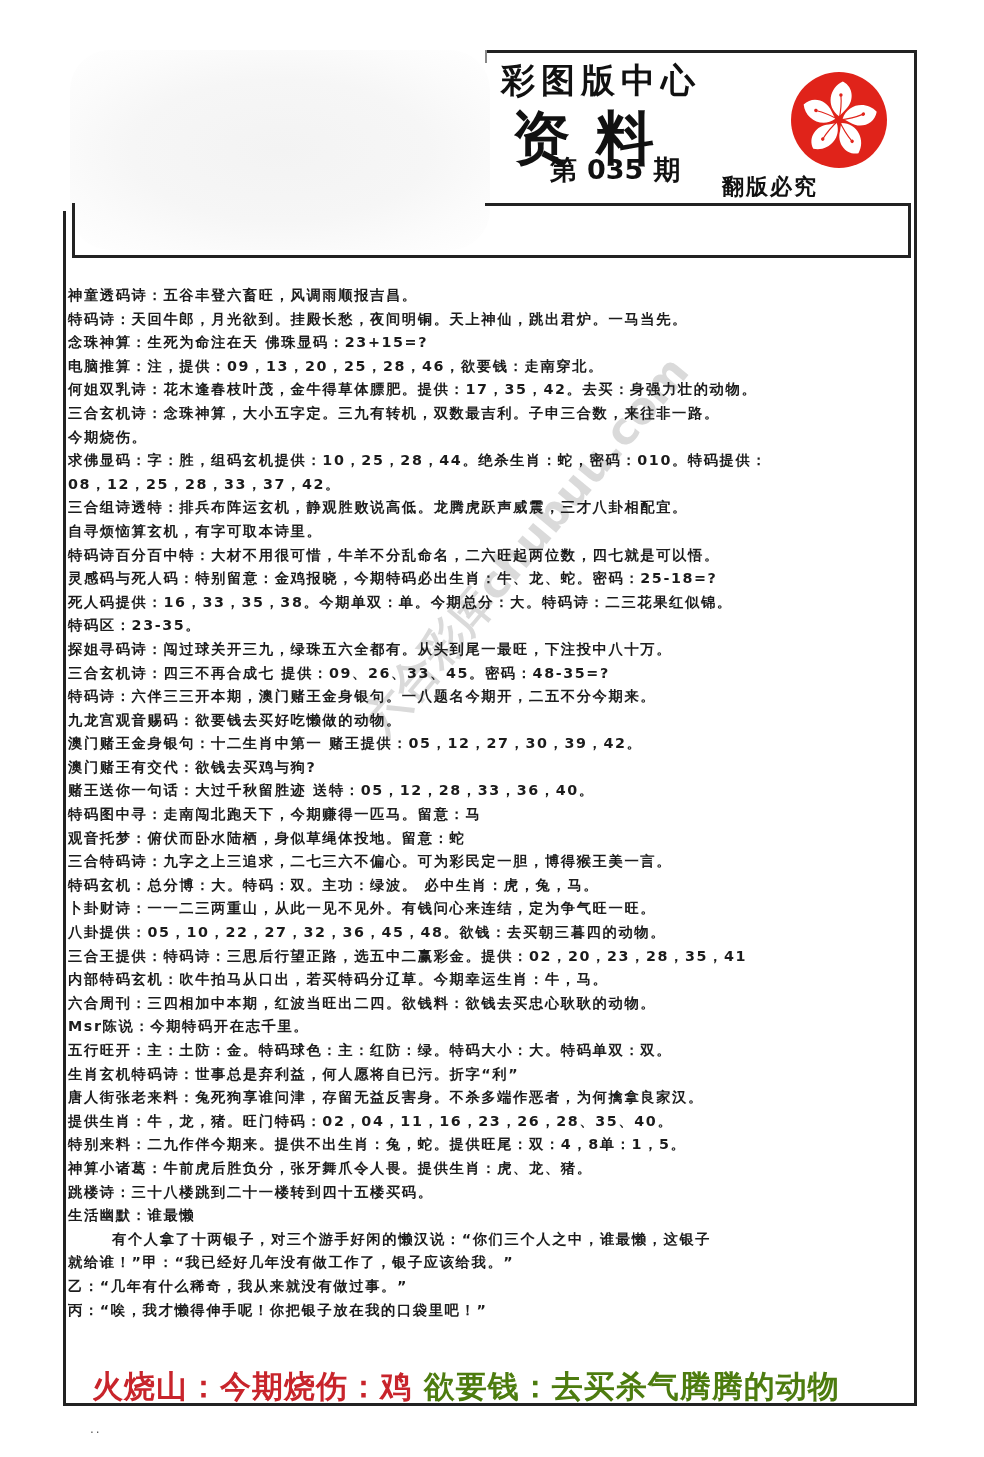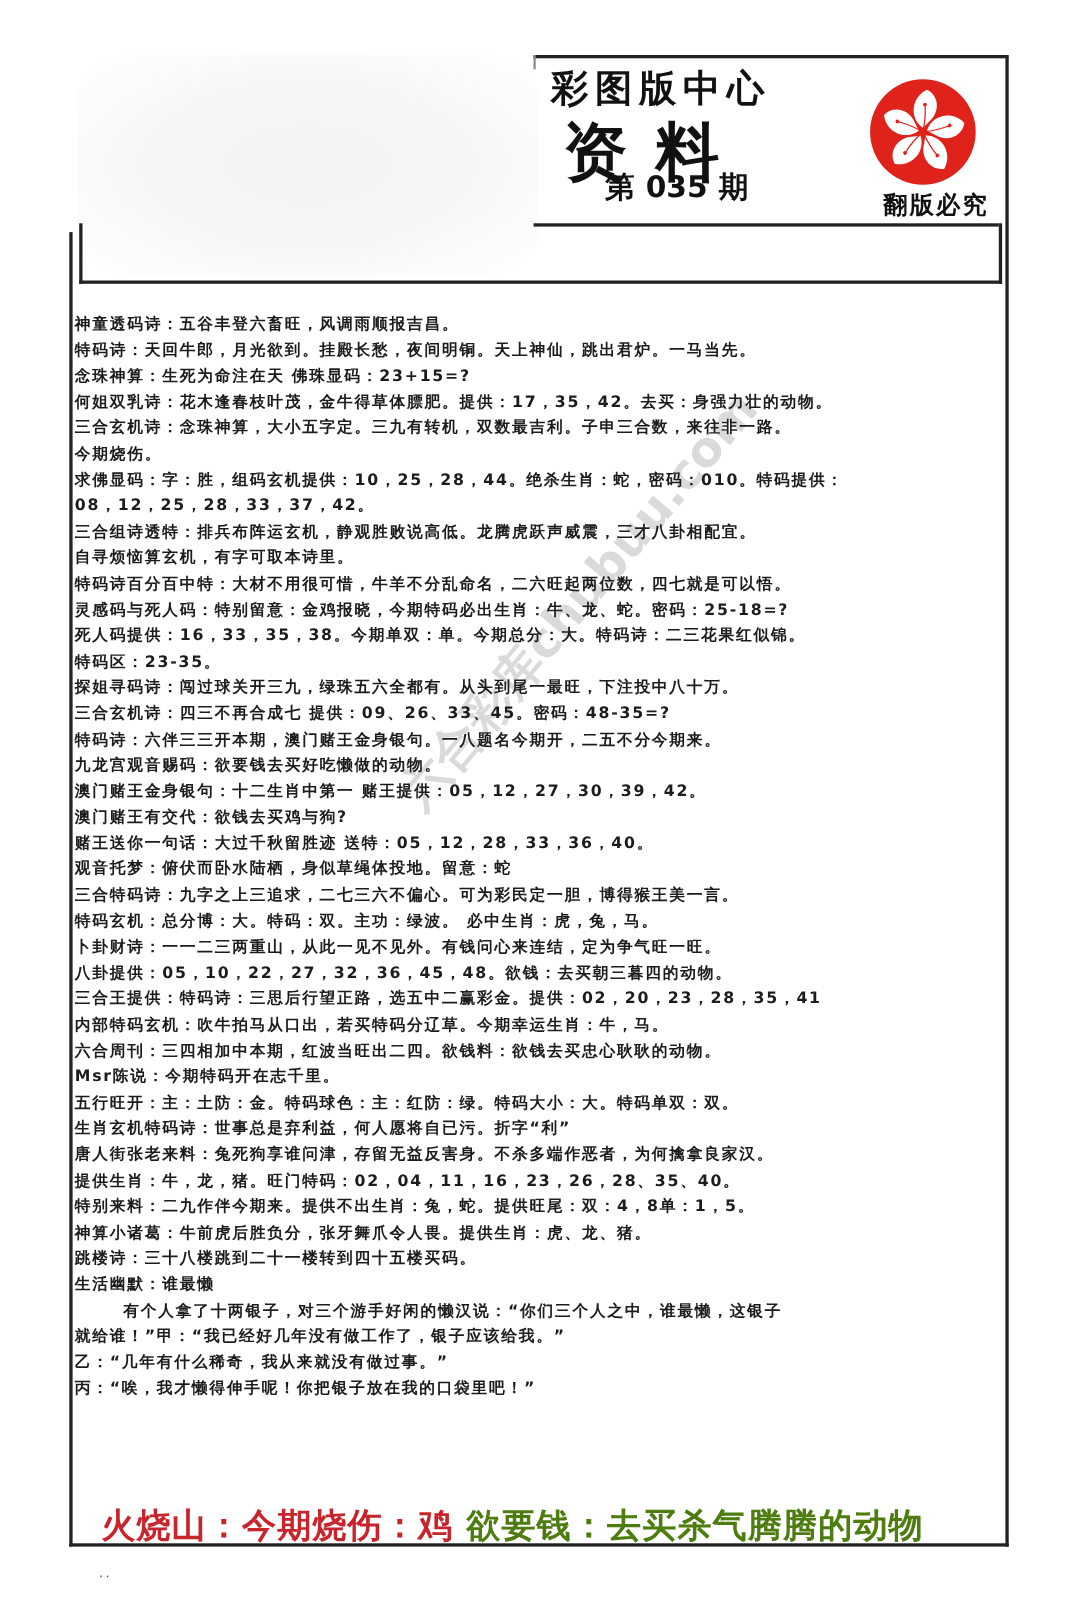--- a/index.html
+++ b/index.html
@@ -19,21 +19,21 @@
   .inner-box { position:absolute; left:72px; top:203px; width:833px; height:52px;
     border-right:3px solid #222; border-bottom:3px solid #222; border-left:3px solid #222; }
   .inner-box-top { position:absolute; left:485px; top:203px; width:423px; height:3px; background:#222; }
 
   .brand-title { position:absolute; left:486px; top:58px; font-size:34px; font-weight:bold;
     letter-spacing:6px; color:#111; font-family:"DejaVu Serif", serif;margin-left:15px; }
   .main-title { position:absolute; left:512px; top:108px; font-size:58px; font-weight:bold;
     letter-spacing:26px; color:#111; font-family:"DejaVu Serif", serif; line-height:60px; }
   .issue-line { position:absolute; left:550px; top:152px; font-size:27px; font-weight:bold; color:#111; }
   .issue-line span { margin-right:10px; }
-  .copyright { position:absolute; left:803px; top:172px; font-size:22px; font-weight:bold; color:#111;
+  .copyright { position:absolute; left:722px; top:172px; font-size:22px; font-weight:bold; color:#111;
     letter-spacing:2px; font-family:"DejaVu Serif", serif; }
 
   .emblem { position:absolute; left:791px; top:72px; width:96px; height:96px; border-radius:50%;
     background:#e0231a; }
   .emblem svg { width:96px; height:96px; display:block; }
 
   .content { position:absolute; left:68px; top:284px; width:840px; }
   .line { font-size:14.3px; line-height:23.6px; height:23.6px; white-space:nowrap; letter-spacing:1.6px;
     font-weight:bold; color:#1c1c1c; }
   .line.indent { padding-left:44px; }
@@ -106,38 +106,40 @@
 </div>
 
 <div class="watermark">
   <span>六合彩库chubuu.com</span>
 </div>
 
 <div class="content" id="content">
     <div class="line"><span>神童透码诗：</span><span>五谷丰登六畜旺，风调雨顺报吉昌。</span></div>
     <div class="line"><span>特码诗：</span><span>天回牛郎，月光欲到。挂殿长愁，夜间明铜。天上神仙，跳出君炉。一马当先。</span></div>
     <div class="line"><span>念珠神算：</span><span>生死为命注在天 佛珠显码：23+15=?</span></div>
+    <div class="line"><span>电脑推算：</span><span>注，提供：09，13，20，25，28，46，欲要钱：走南穿北。</span></div>
     <div class="line"><span>何姐双乳诗：</span><span>花木逢春枝叶茂，金牛得草体膘肥。提供：17，35，42。去买：身强力壮的动物。</span></div>
     <div class="line"><span>三合玄机诗：</span><span>念珠神算，大小五字定。三九有转机，双数最吉利。子申三合数，来往非一路。</span></div>
     <div class="line"><span></span><span>今期烧伤。</span></div>
     <div class="line"><span>求佛显码：</span><span>字：胜，组码玄机提供：10，25，28，44。绝杀生肖：蛇，密码：010。特码提供：</span></div>
     <div class="line"><span></span><span>08，12，25，28，33，37，42。</span></div>
     <div class="line"><span>三合组诗透特：</span><span>排兵布阵运玄机，静观胜败说高低。龙腾虎跃声威震，三才八卦相配宜。</span></div>
     <div class="line"><span></span><span>自寻烦恼算玄机，有字可取本诗里。</span></div>
     <div class="line"><span>特码诗百分百中特：</span><span>大材不用很可惜，牛羊不分乱命名，二六旺起两位数，四七就是可以悟。</span></div>
     <div class="line"><span>灵感码与死人码：</span><span>特别留意：金鸡报晓，今期特码必出生肖：牛、龙、蛇。密码：25-18=?</span></div>
     <div class="line"><span>死人码提供：</span><span>16，33，35，38。今期单双：单。今期总分：大。特码诗：二三花果红似锦。</span></div>
     <div class="line"><span>特码区：</span><span>23-35。</span></div>
     <div class="line"><span>探姐寻码诗：</span><span>闯过球关开三九，绿珠五六全都有。从头到尾一最旺，下注投中八十万。</span></div>
     <div class="line"><span>三合玄机诗：</span><span>四三不再合成七 提供：09、26、33、45。密码：48-35=?</span></div>
     <div class="line"><span>特码诗：</span><span>六伴三三开本期，澳门赌王金身银句。一八题名今期开，二五不分今期来。</span></div>
     <div class="line"><span>九龙宫观音赐码：</span><span>欲要钱去买好吃懒做的动物。</span></div>
     <div class="line"><span>澳门赌王金身银句：</span><span>十二生肖中第一 赌王提供：05，12，27，30，39，42。</span></div>
     <div class="line"><span>澳门赌王有交代：</span><span>欲钱去买鸡与狗?</span></div>
     <div class="line"><span>赌王送你一句话：</span><span>大过千秋留胜迹 送特：05，12，28，33，36，40。</span></div>
+    <div class="line"><span>特码图中寻：</span><span>走南闯北跑天下，今期赚得一匹马。留意：马</span></div>
     <div class="line"><span>观音托梦：</span><span>俯伏而卧水陆栖，身似草绳体投地。留意：蛇</span></div>
     <div class="line"><span>三合特码诗：</span><span>九字之上三追求，二七三六不偏心。可为彩民定一胆，博得猴王美一言。</span></div>
     <div class="line"><span>特码玄机：</span><span>总分博：大。特码：双。主功：绿波。  必中生肖：虎，兔，马。</span></div>
     <div class="line"><span>卜卦财诗：</span><span>一一二三两重山，从此一见不见外。有钱问心来连结，定为争气旺一旺。</span></div>
     <div class="line"><span>八卦提供：</span><span>05，10，22，27，32，36，45，48。欲钱：去买朝三暮四的动物。</span></div>
     <div class="line"><span>三合王提供：</span><span>特码诗：三思后行望正路，选五中二赢彩金。提供：02，20，23，28，35，41</span></div>
     <div class="line"><span>内部特码玄机：</span><span>吹牛拍马从口出，若买特码分辽草。今期幸运生肖：牛，马。</span></div>
     <div class="line"><span>六合周刊：</span><span>三四相加中本期，红波当旺出二四。欲钱料：欲钱去买忠心耿耿的动物。</span></div>
     <div class="line"><span>Msr陈说：</span><span>今期特码开在志千里。</span></div>
     <div class="line"><span>五行旺开：</span><span>主：土防：金。特码球色：主：红防：绿。特码大小：大。特码单双：双。</span></div>

